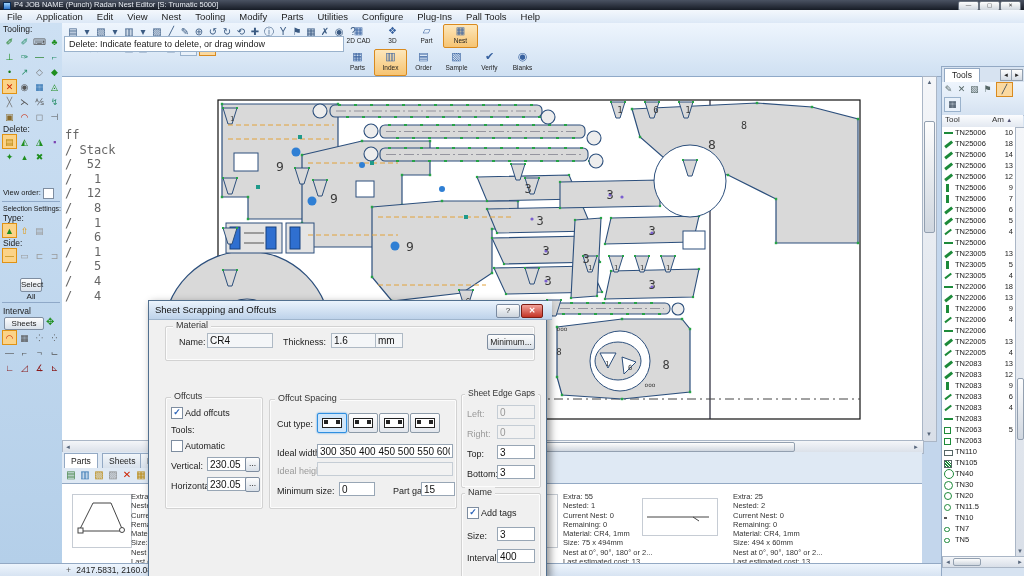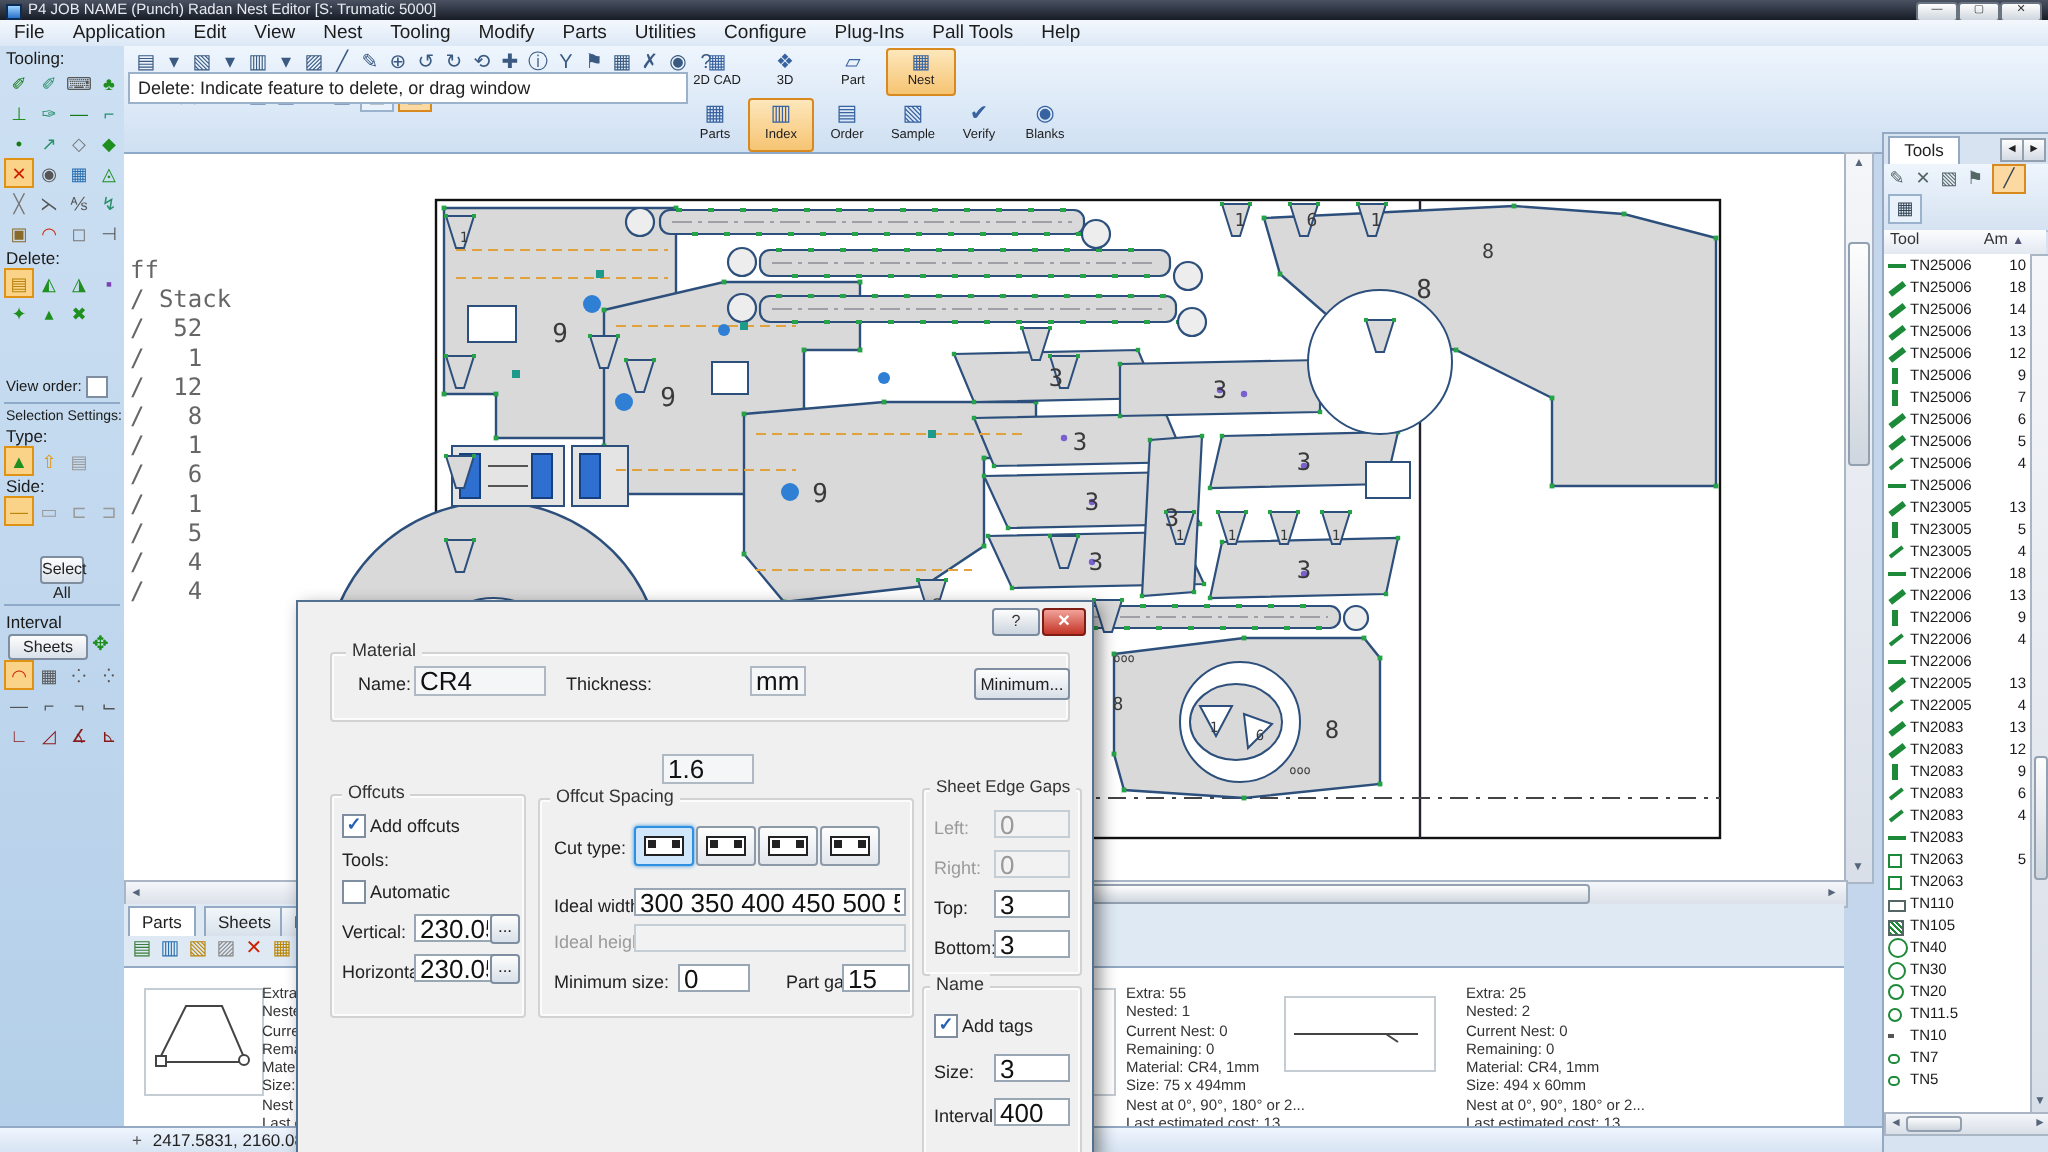--- a/index.html
+++ b/index.html
@@ -83,21 +83,21 @@
   #statusbar{left:0;top:563px;width:941px;height:13px;background:linear-gradient(#eef5fd,#d5e2f1);border-top:1px solid #93a9c4;font-size:8.5px;line-height:13px;color:#222}
   
   #dialog{left:148px;top:300px;width:397px;height:276px;background:#f0f0f0;border:1px solid #52708f;box-shadow:3px 3px 8px rgba(0,0,0,.45)}
   #dtitle{left:0;top:0;width:397px;height:18px;background:linear-gradient(#eaf3fc,#bdd2ea);border-bottom:1px solid #9fb5cd;font-size:9.5px;line-height:18px;color:#111;padding-left:6px}
   #dhelp{left:347px;top:3px;width:22px;height:12px;background:linear-gradient(#fdfdfd,#ccd4dd);border:1px solid #7a8aa0;border-radius:2px;text-align:center;font-size:8px;line-height:11px;color:#333}
   #dclose{left:372px;top:3px;width:20px;height:12px;background:linear-gradient(#f2a29a,#c33426);border:1px solid #7d1d14;border-radius:2px;text-align:center;font-size:8px;line-height:11px;color:#fff;font-weight:bold}
   .grp{border:1px solid #d2d2d2;border-radius:2px;box-shadow:inset 0 0 0 1px #fcfcfc}
   .leg{position:absolute;font-size:9px;color:#333;background:#f0f0f0;padding:0 3px}
   .dlab{position:absolute;font-size:9px;color:#222;white-space:nowrap}
   .dlab.dis{color:#9a9a9a}
-  .din{position:absolute;border:1px solid #98a6b5;background:#fff;font-size:13px;padding:0 2px;font-family:"Liberation Sans",sans-serif;color:#111}
+  .din{position:absolute;border:1px solid #98a6b5;background:#fff;font-size:10px;padding:0 2px;font-family:"Liberation Sans",sans-serif;color:#111}
   .din.ro{background:#f4f6f8;border-color:#aeb9c4}
   .din.dis{background:#f2f2f2;border-color:#c5cdd5;color:#999}
   .dbtn{position:absolute;background:linear-gradient(#fdfdfd,#d9e0e8);border:1px solid #7e8da0;border-radius:2px;font-size:8.5px;text-align:center;color:#222}
   .dcb{position:absolute;width:10px;height:10px;background:#fff;border:1px solid #7e8da0;font-size:9px;line-height:9px;text-align:center;color:#2a62b8;font-weight:bold}
   .ctb{position:absolute;width:28px;height:18px;background:linear-gradient(#fdfdfd,#e2e6ec);border:1px solid #8c9aa8;border-radius:2px}
   .ctb.sel{background:#cfe6fb;border:1px solid #2f8fe0;box-shadow:0 0 2px #2f8fe0}
   .ctg{position:absolute;left:4px;top:4px;width:18px;height:8px;border:1px solid #222;background:#fff}
   .ctg:before,.ctg:after{content:"";position:absolute;top:1px;width:4px;height:4px;background:#222}
   .ctg:before{left:1px}.ctg:after{right:1px}
 </style>
@@ -965,29 +965,30 @@
     <div class="sbarrow abs" style="left:0;top:420px;width:8px">▼</div>
   </div>
   <div class="abs sb" style="left:0;top:489px;width:82px;height:10px">
     <div class="sbarrow abs" style="left:2px;top:2px">◄</div>
     <div class="sbthumb abs" style="left:10px;top:1px;width:26px;height:6px"></div>
     <div class="sbarrow abs" style="left:74px;top:2px">►</div>
   </div>
 </div>
 
 <div id="dialog" class="abs">
+  <div id="dtitle" class="abs">Sheet Scrapping and Offcuts</div>
   <div id="dhelp" class="abs">?</div>
   <div id="dclose" class="abs">✕</div>
 
   <div class="grp abs" style="left:16px;top:25px;width:368px;height:33px"></div>
   <div class="leg" style="left:24px;top:19px">Material</div>
   <div class="dlab" style="left:30px;top:36px">Name:</div>
   <input class="din ro" style="left: 58px; top: 32px; width: 60px; height: 13px;" readonly="" value="CR4">
   <div class="dlab" style="left:134px;top:36px">Thickness:</div>
-  <input class="din ro" style="left: 182px; top: 32px; width: 40px; height: 13px; margin-top: 44px;" readonly="" value="1.6">
+  <input class="din ro" style="left: 182px; top: 32px; width: 40px; height: 13px;" readonly="" value="1.6">
   <div class="din ro" style="left:226px;top:32px;width:22px;height:13px;line-height:13px">mm</div>
   <div class="dbtn" style="left:338px;top:33px;width:46px;height:14px;line-height:14px">Minimum...</div>
 
   <div class="grp abs" style="left:16px;top:96px;width:96px;height:110px"></div>
   <div class="leg" style="left:22px;top:90px">Offcuts</div>
   <div class="dcb" style="left:22px;top:106px" id="cb-addoffcuts">✓</div>
   <div class="dlab" style="left:36px;top:107px">Add offcuts</div>
   <div class="dlab" style="left:22px;top:124px">Tools:</div>
   <div class="dcb" style="left:22px;top:139px" id="cb-automatic"></div>
   <div class="dlab" style="left:36px;top:140px">Automatic</div>

